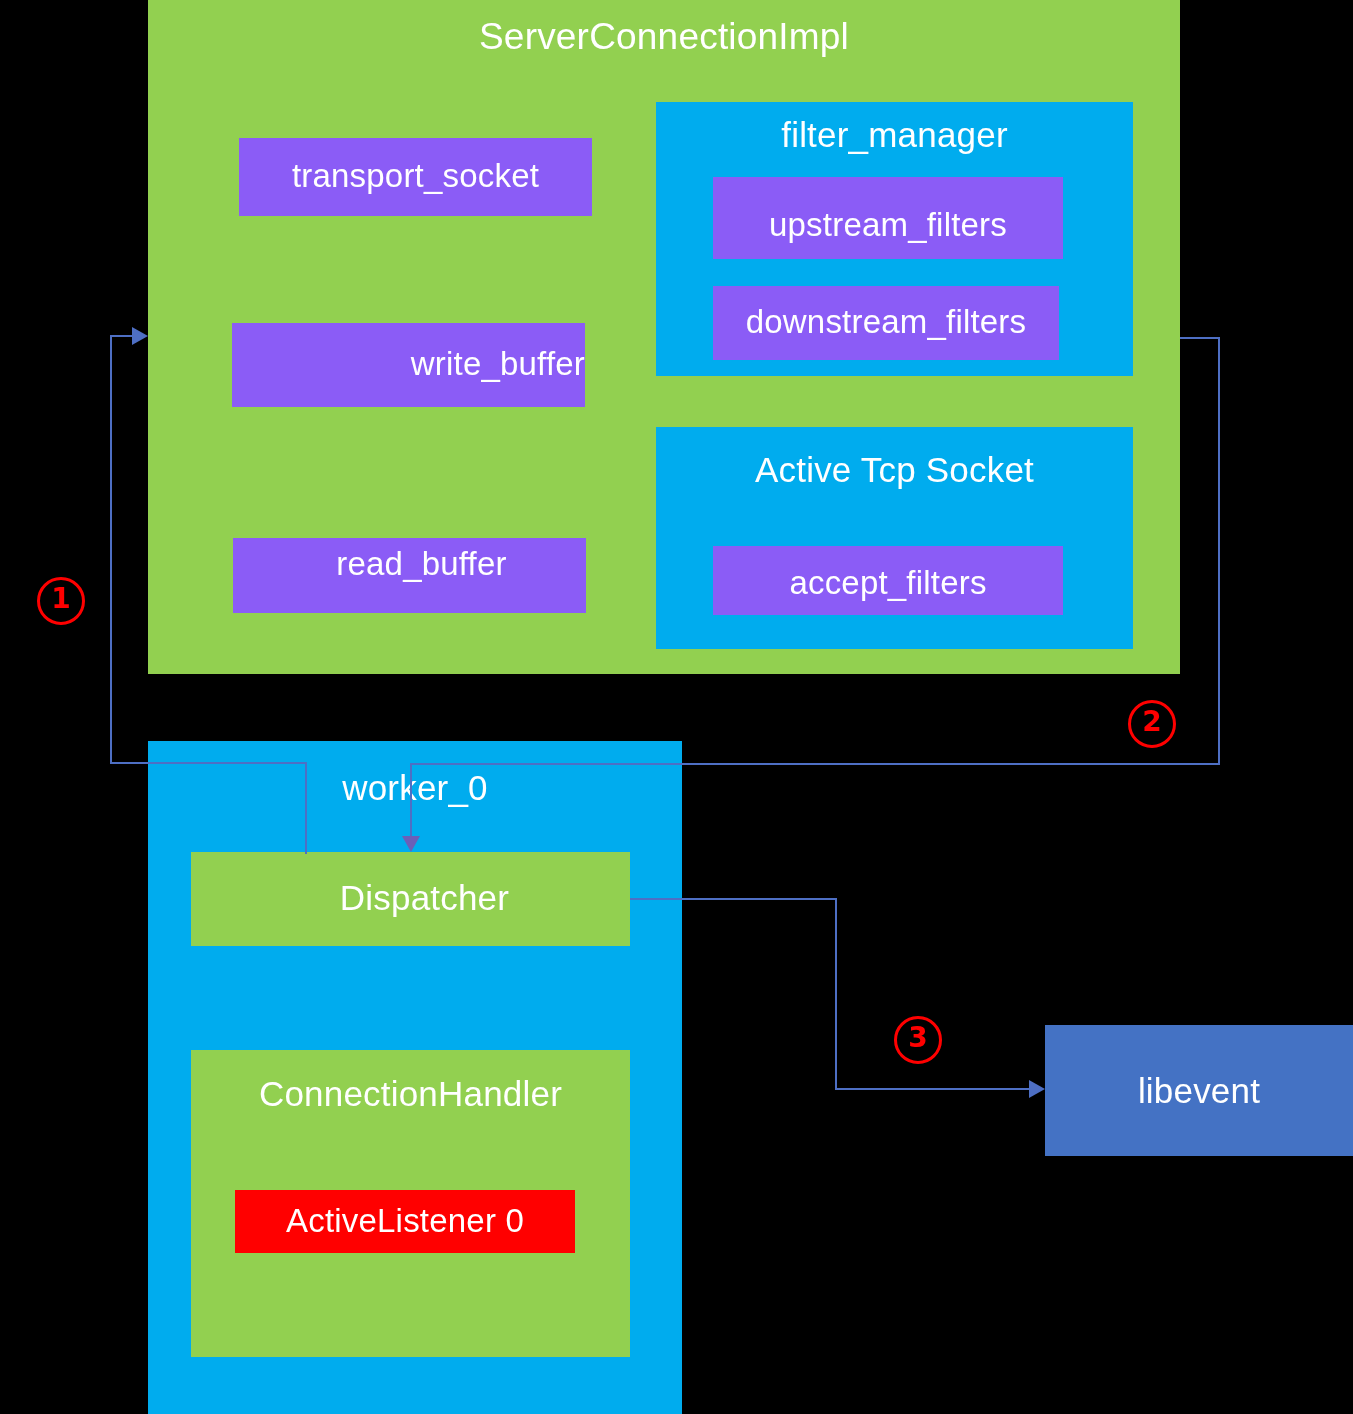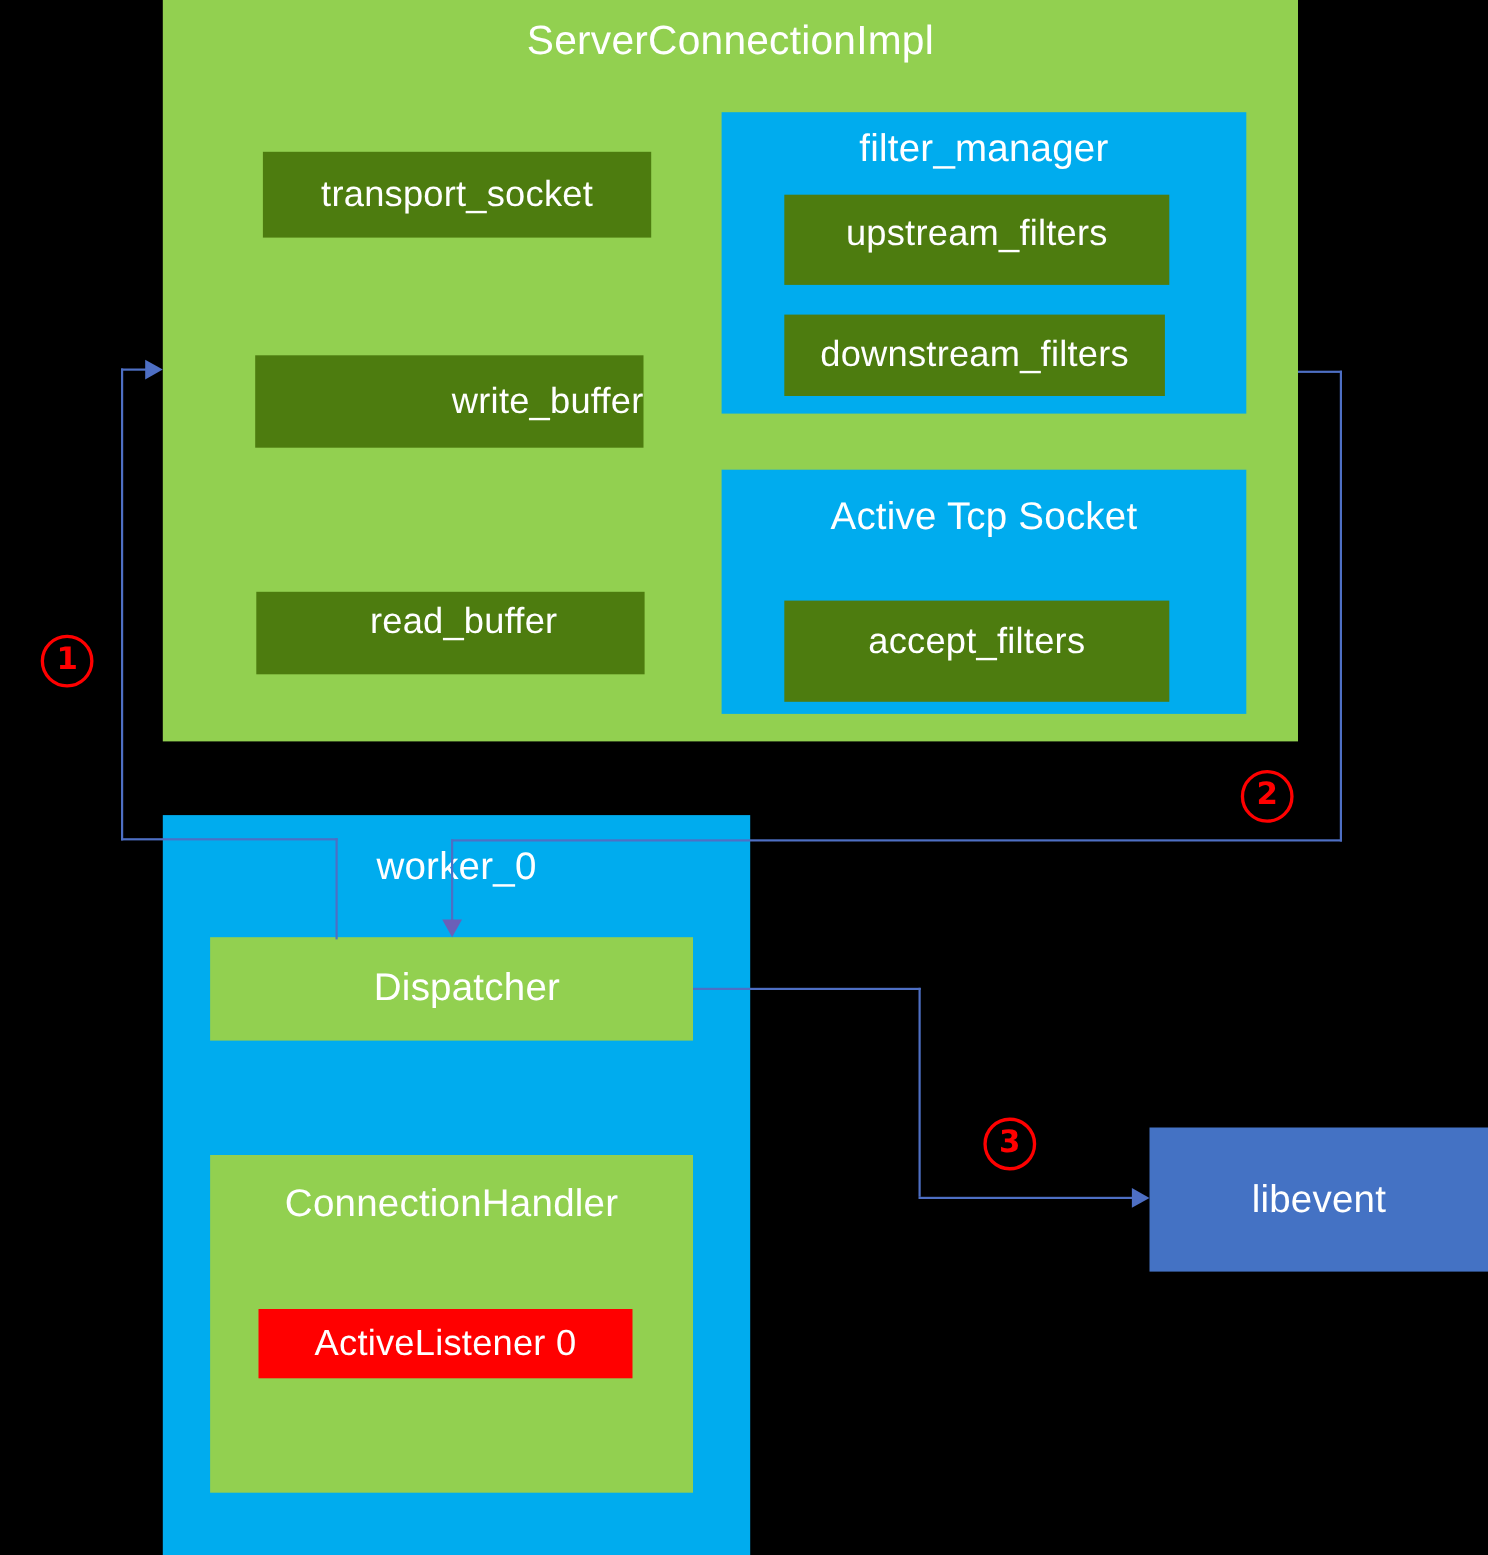--- a/index.html
+++ b/index.html
@@ -36,53 +36,53 @@
     top: -6px;
     width: 1032px;
     height: 680px;
     background: #92D050;
   }
   #server-connection-impl > .box-label {
     top: 22px;
     font-size: 37px;
   }
   
-  .leaf-amber { background: #4d7c0f; }
+  .leaf-amber { background: #8b5cf6; }
   .leaf-amber > .box-label { font-size: 33px; }
 
   #transport-socket { left: 239px; top: 138px; width: 353px; height: 78px; }
   #transport-socket > .box-label { top: 19px; }
 
   #write-buffer { left: 232px; top: 323px; width: 353px; height: 84px; }
   #write-buffer > .box-label { top: 22px; text-align: right; }
 
   #read-buffer { left: 233px; top: 538px; width: 353px; height: 75px; }
   #read-buffer > .box-label { top: 7px; margin-left: 24px; }
 
   
   #filter-manager {
     left: 656px; top: 102px; width: 477px; height: 274px;
     background: #00ACEE;
   }
   #filter-manager > .box-label { top: 13px; font-size: 35px; text-align: center; }
 
   #upstream-filters { left: 713px; top: 177px; width: 350px; height: 82px; }
-  #upstream-filters > .box-label { top: 16px; }
+  #upstream-filters > .box-label { top: 29px; }
 
   #downstream-filters { left: 713px; top: 286px; width: 346px; height: 74px; }
   #downstream-filters > .box-label { top: 17px; }
 
   
   #active-tcp-socket {
     left: 656px; top: 427px; width: 477px; height: 222px;
     background: #00ACEE;
   }
   #active-tcp-socket > .box-label { top: 23px; font-size: 35px; }
 
-  #accept-filters { left: 713px; top: 546px; width: 350px; height: 92px; }
+  #accept-filters { left: 713px; top: 546px; width: 350px; height: 69px; }
   #accept-filters > .box-label { top: 18px; }
 
   
   #worker-0 {
     left: 148px; top: 741px; width: 534px; height: 673px;
     background: #00ACEE;
   }
   #worker-0 > .box-label { top: 27px; font-size: 35px; }
 
   

